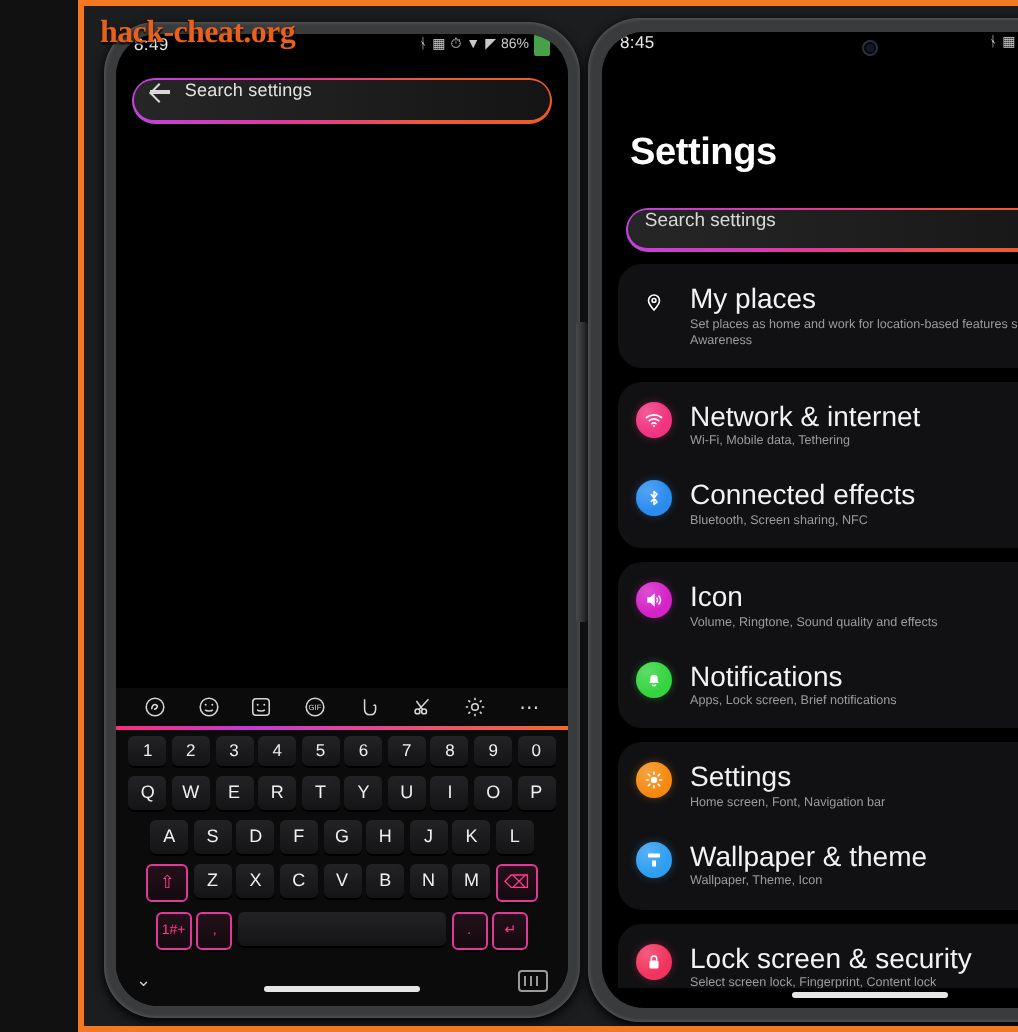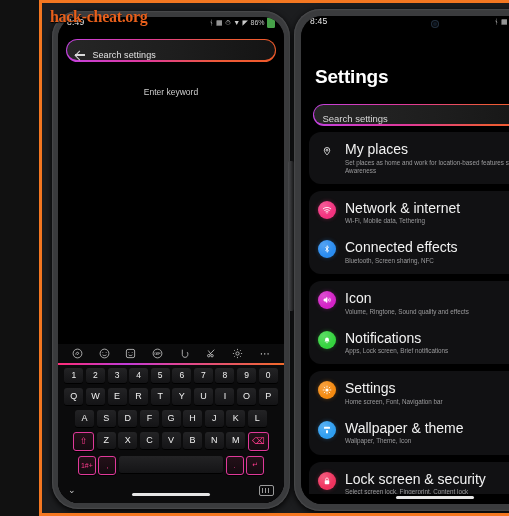--- a/index.html
+++ b/index.html
@@ -44,21 +44,21 @@
 
   
   .punch{position:absolute;left:50%;top:4px;transform:translateX(-50%);
          width:8px;height:8px;border-radius:50%;background:#08080a;
          box-shadow:inset 0 0 0 1px #22303f;}
   .punch:after{content:"";position:absolute;inset:2px;border-radius:50%;background:#101a26;}
 
   
   .gradpill{position:relative;border-radius:18px;padding:1.4px;
             background:linear-gradient(90deg,#c341e0 0%,#e0399a 38%,#ee5a39 72%,#f05a2a 100%);}
-  .gradpill > .inner{display:flex;align-items:flex-end;height:100%;border-radius:17px;
+  .gradpill > .inner{display:flex;align-items:flex-start;height:100%;border-radius:17px;
             background:linear-gradient(90deg,#262626 0%,#1d1d1d 55%,#141414 100%);
             padding:0 8px;box-sizing:border-box;}
 
   
   #searchRowL{position:absolute;left:8px;right:8px;top:22px;height:20px;}
   #searchRowL .inner{gap:6px;}
   .backarrow{width:11px;height:11px;flex:0 0 auto;position:relative;}
   .backarrow:before{content:"";position:absolute;left:0;top:5px;width:10px;height:1.2px;background:#d8d8d8;}
   .backarrow:after{content:"";position:absolute;left:0.4px;top:2.2px;width:6px;height:6px;
       border-left:1.2px solid #d8d8d8;border-bottom:1.2px solid #d8d8d8;transform:rotate(45deg);}
@@ -139,21 +139,20 @@
           </div>
         </div>
 
         <div class="gradpill" id="searchRowL">
           <div class="inner">
             <div class="backarrow"></div>
             <div id="searchLabelL">Search settings</div>
           </div>
         </div>
 
-        <div id="enterkw">Enter keyword</div>
 
         <div id="kbd">
 
           <div id="kbtoolbar">
             <div class="kbicon">
               <svg width="11" height="11" viewBox="0 0 20 20" fill="none" stroke="#d6d6d6" stroke-width="1.4">
                 <circle cx="10" cy="10" r="8"></circle>
                   <path d="M7 12c0-3 2-5 4-4s1 4-2 4"></path>
               </svg>
             </div>

